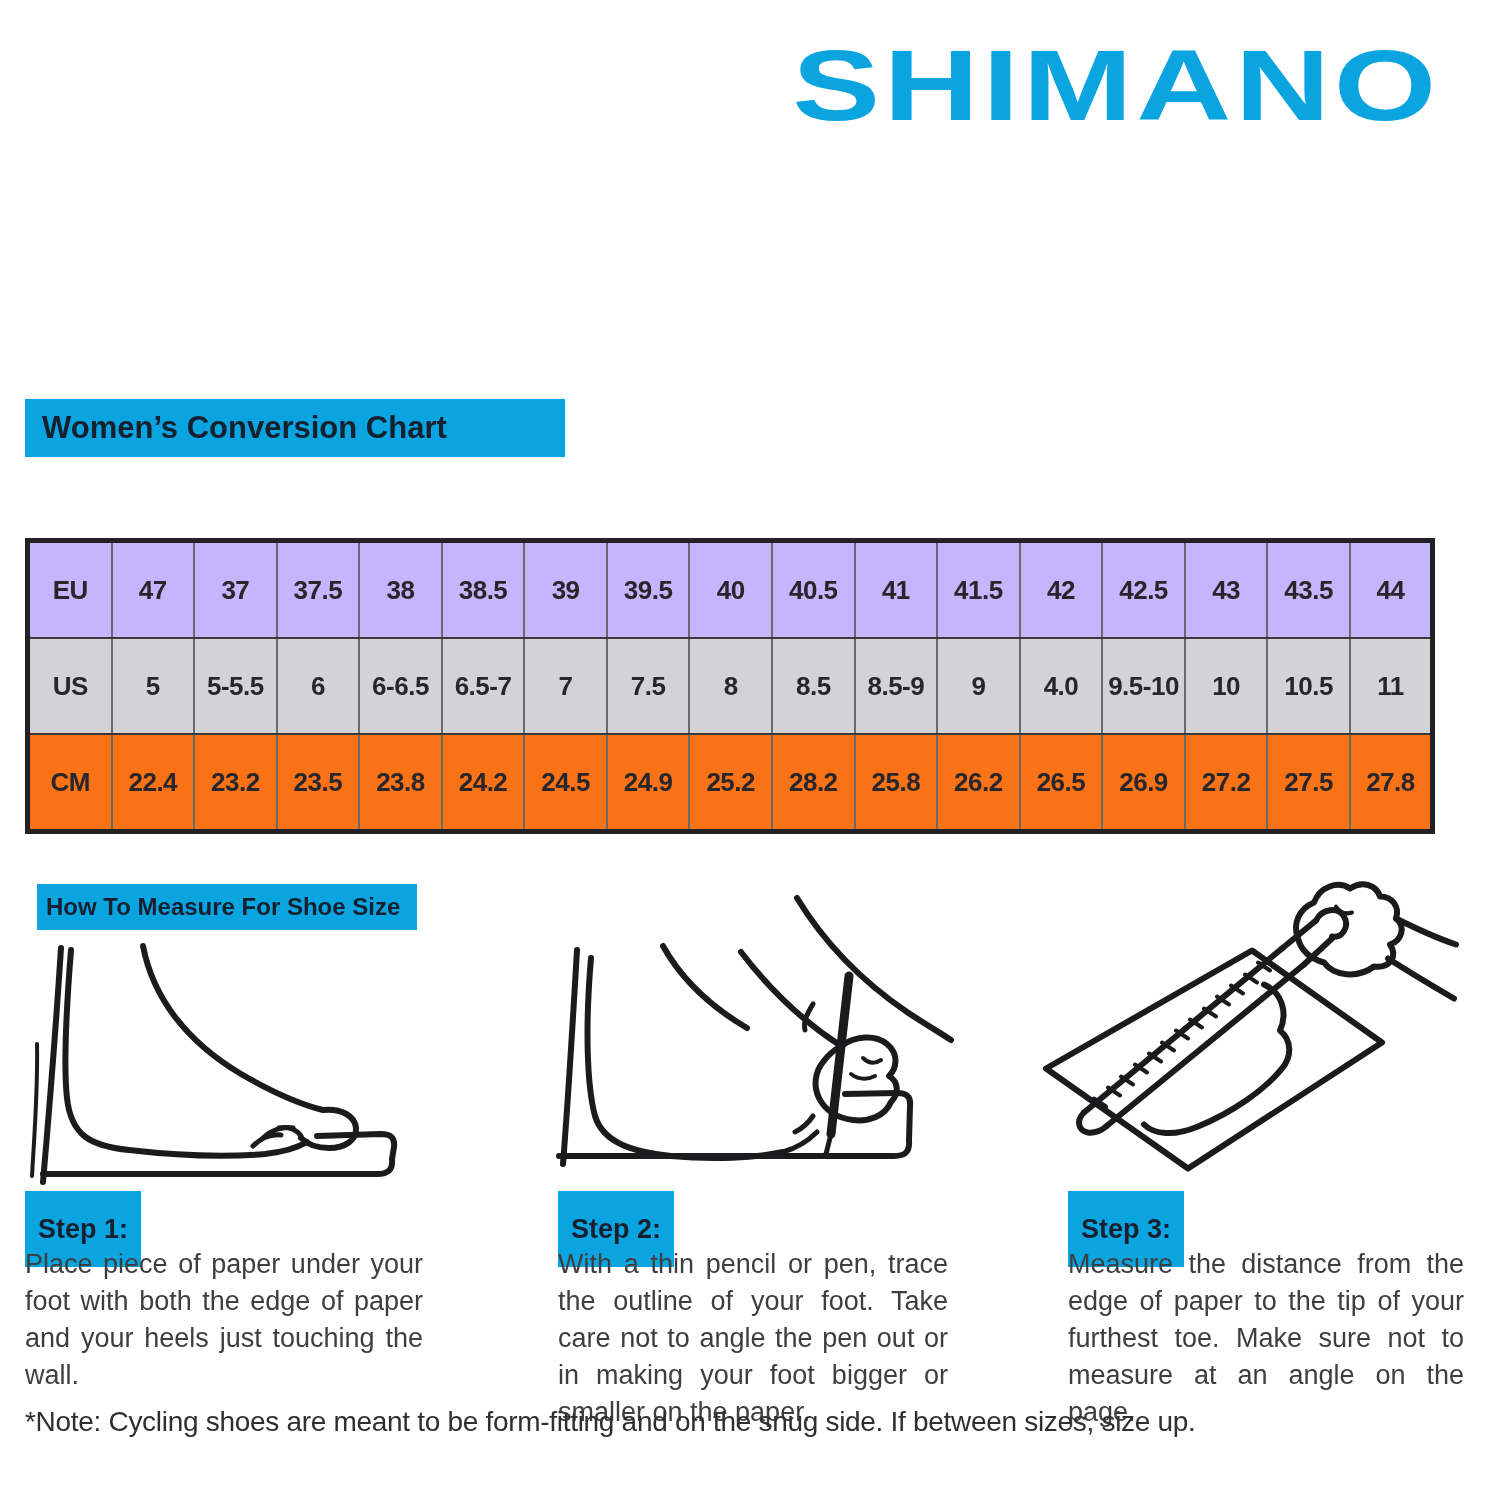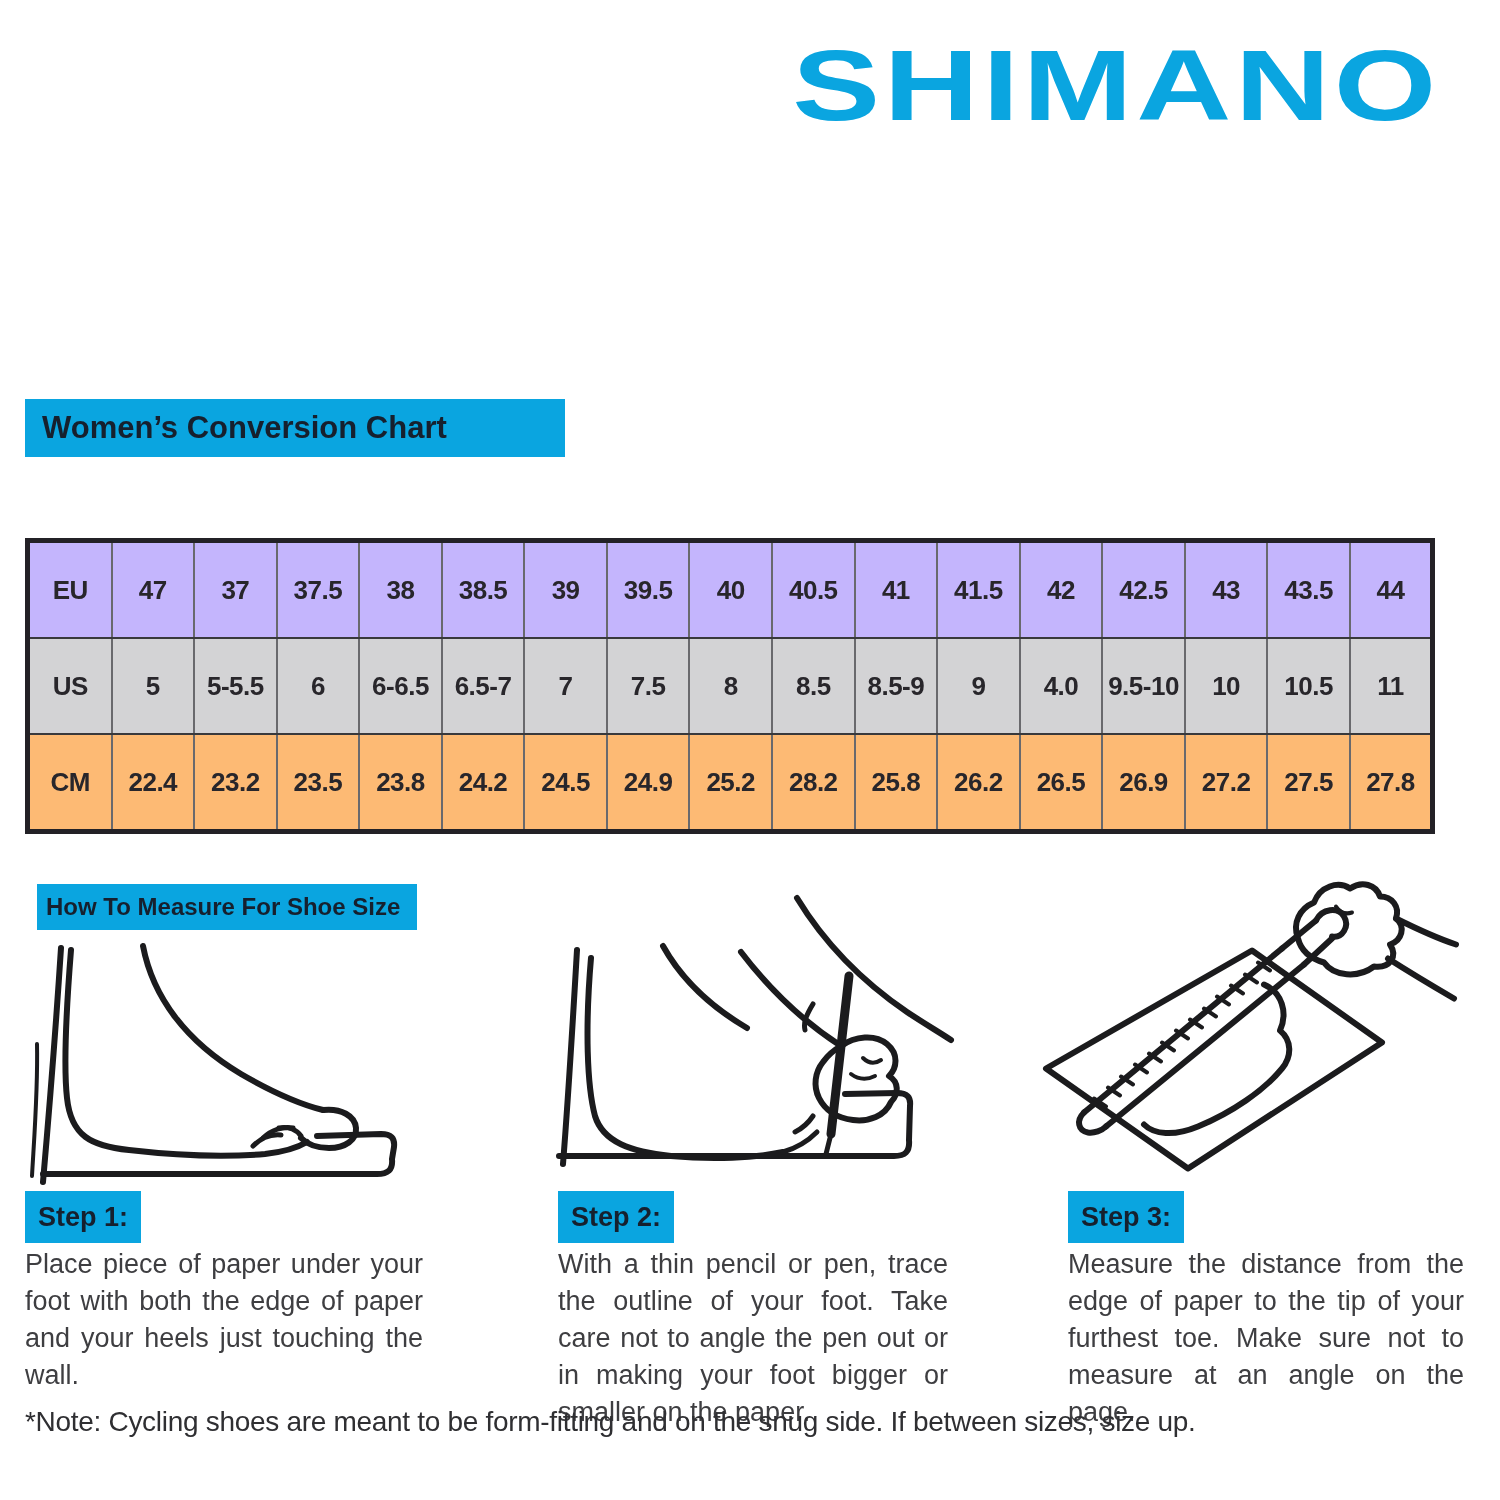--- a/index.html
+++ b/index.html
@@ -18,36 +18,36 @@
     font-size:108px;font-weight:bold;color:var(--blue);
     letter-spacing:3px;transform:scaleX(1.22) scaleY(0.92);transform-origin:right top;
     white-space:nowrap;
   }
   .bar{
     position:absolute;background:var(--blue);color:var(--bar-text);
     font-weight:bold;display:flex;align-items:center;
   }
   .title-bar{left:25px;top:399px;width:540px;height:58px;font-size:31px;padding-left:17px;box-sizing:border-box;}
   .howto-bar{left:37px;top:884px;width:380px;height:46px;font-size:24px;padding-left:9px;box-sizing:border-box;white-space:nowrap;}
-  .step-bar{top:1191px;height:44px;font-size:27px;padding:4px 13px;display:inline-flex;}
+  .step-bar{top:1191px;height:44px;font-size:27px;padding:16px 13px;display:inline-flex;}
   #step1-bar{left:25px;} #step2-bar{left:558px;} #step3-bar{left:1068px;}
 
   table.size{
     position:absolute;left:25px;top:538px;width:1410px;height:282px;
     border-collapse:collapse;table-layout:fixed;
     border:5px solid #232126;
   }
   table.size td{
     border:2px solid #69696D;text-align:center;vertical-align:middle;
     font-weight:bold;font-size:26px;letter-spacing:-0.5px;color:var(--table-ink);
     white-space:nowrap;overflow:hidden;height:92px;
   }
   tr.row-eu td{background:#c4b5fd;border-bottom:2px solid #39393C;}
   tr.row-us td{background:#D3D3D5;border-bottom:2px solid #39393C;}
-  tr.row-cm td{background:#fdba74;}
+  tr.row-cm td{background:#f97316;}
   td.rlabel{font-size:27px;letter-spacing:0;}
 
   .ill{position:absolute;}
   #ill1{left:25px;top:940px;width:420px;height:250px;}
   #ill2{left:545px;top:888px;width:410px;height:300px;}
   #ill3{left:1030px;top:868px;width:430px;height:315px;}
   .ill path{fill:none;stroke:#1B1B1D;stroke-width:6;stroke-linecap:round;stroke-linejoin:round;}
   .ill path.thin{stroke-width:4;}
   .ill path.mid{stroke-width:5;}
   .ill path.pencil{stroke-width:9;}

